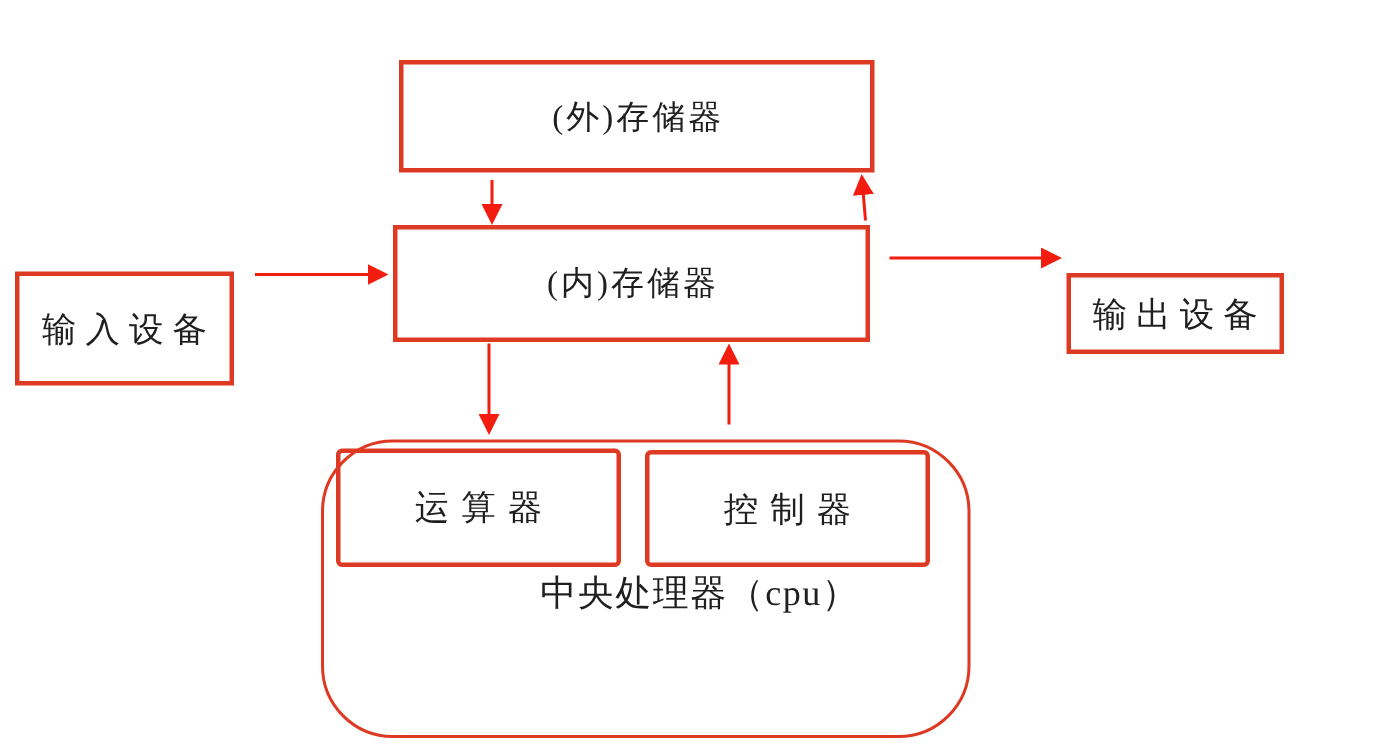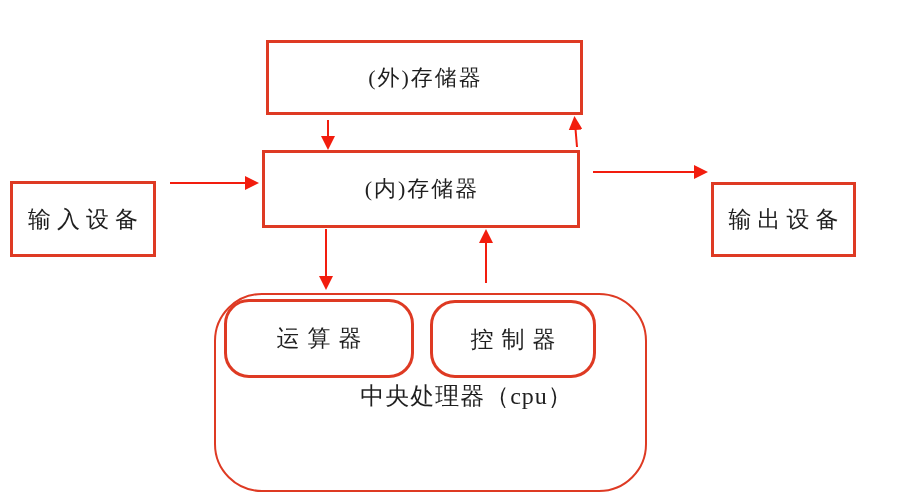--- a/index.html
+++ b/index.html
@@ -31,37 +31,37 @@
     background: transparent;
     display: flex;
     align-items: center;
     justify-content: center;
     font-size: 22px;
     line-height: 1;
     white-space: nowrap;
   }
   .box.storage { letter-spacing: 2px; text-indent: 2px; }
   .box.device  { font-size: 23px; letter-spacing: 6px; text-indent: 6px; margin-top: 29px; }
-  .box.unit    { font-size: 23px; letter-spacing: 8px; text-indent: 8px; border-radius: 25px; }
+  .box.unit    { font-size: 23px; letter-spacing: 8px; text-indent: 8px; border-radius: 4px; }
 
   #box-external { left: 266px; top: 40px;  width: 317px; height: 75px; }
   #box-internal { left: 262px; top: 150px; width: 318px; height: 78px; }
   #box-input    { left: 10px;  top: 152px; width: 146px; height: 76px; }
-  #box-output   { left: 711px; top: 153px; width: 145px; height: 75px; }
+  #box-output   { left: 711px; top: 153px; width: 145px; height: 54px; }
 
   #cpu-container {
     position: absolute;
     box-sizing: border-box;
     left: 214px; top: 293px;
     width: 433px; height: 199px;
     border: 2px solid var(--box-border);
     border-radius: 48px;
   }
   #box-alu { left: 224px; top: 299px; width: 190px; height: 79px; }
-  #box-cu  { left: 430px; top: 300px; width: 166px; height: 78px; }
+  #box-cu  { left: 430px; top: 300px; width: 190px; height: 78px; }
 
   #cpu-label {
     position: absolute;
     left: 214px; top: 383px;
     width: 505px;
     text-align: center;
     font-size: 24px;
     line-height: 1.1;
     letter-spacing: 1px;
   }

